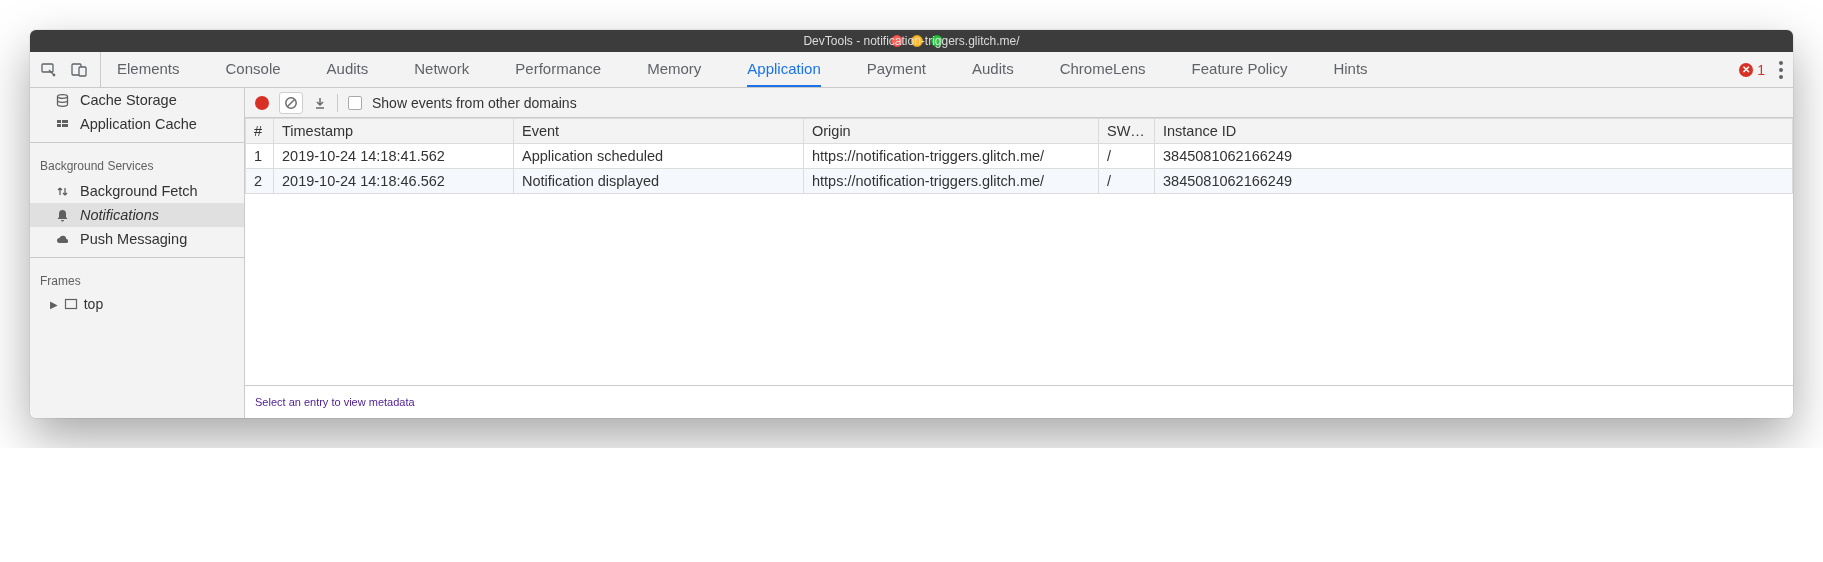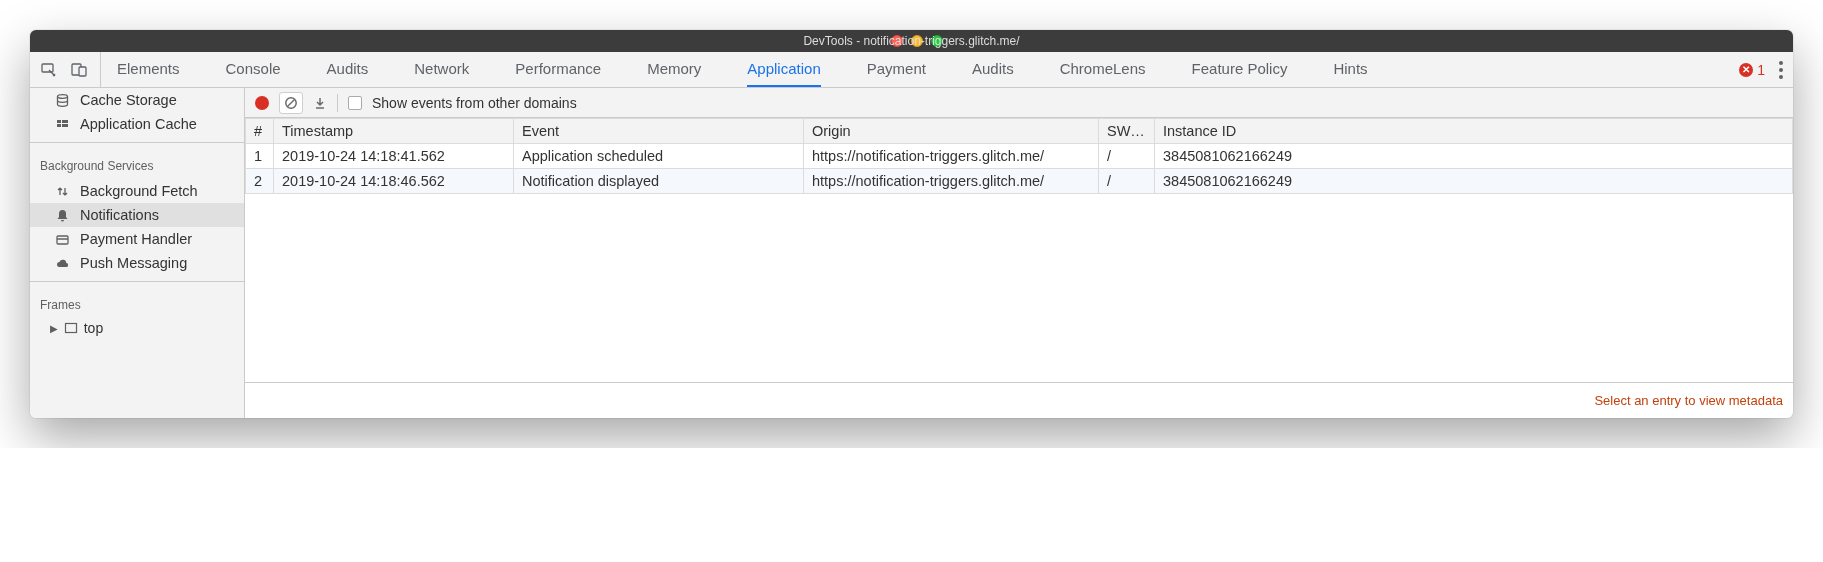--- a/index.html
+++ b/index.html
@@ -77,21 +77,21 @@
     overflow-y: auto;
     position: relative;
   }
   .sidebar::-webkit-scrollbar{width:10px;}
   .sidebar::-webkit-scrollbar-thumb{background:#bdbdbd;border-radius:5px;}
   .sb-section-title { padding: 10px 10px 6px; font-size: 12px; color: #606060;}
   .sb-item {
     display: flex; align-items: center; gap: 10px;
     padding: 4px 10px 4px 24px; font-size: 14.5px; color: #333; cursor: pointer;
   }
-  .sb-item.selected { background: var(--selected); }
+  .sb-item.selected { background: var(--selected); font-style: italic; }
   .sb-item .ic { width:16px; display:inline-flex; justify-content:center; color:#606060;}
   .sb-storage .sb-item{padding-left:24px;}
   .sb-divider{height:1px;background:var(--border);margin:6px 0;}
   .frames-sub{display:flex;align-items:center;gap:6px;padding:2px 10px 2px 20px;color:#333;font-size:14px;}
   .tri{font-size:10px;color:#606060;}
   
   .main { flex:1; display:flex; flex-direction:column; }
   .toolbar2 {
     height: 30px; background: var(--bg-toolbar); border-bottom:1px solid var(--border);
     display:flex; align-items:center; gap:10px; padding:0 10px;
@@ -107,21 +107,21 @@
   th,td{border:1px solid #dcdcdc;text-align:left;padding:4px 8px;font-size:14.5px;white-space:nowrap;overflow:hidden;text-overflow:ellipsis;}
   thead th{background:var(--bg-header);font-weight:400;color:#333;position:sticky;top:0;}
   col.num{width:28px;}
   col.ts{width:240px;}
   col.ev{width:290px;}
   col.or{width:295px;}
   col.sw{width:56px;}
   tbody tr:nth-child(even){background:var(--row-alt);}
   .footer-hint{
     border-top:1px solid var(--border);
-    text-align:right;padding:10px;color:#c2410c;font-size:13px;
+    text-align:left;padding:10px;color:#4c1d95;font-size:11px;
   }
   svg{display:block;}
 </style>
 </head>
 <body>
 
 <div class="window">
 
   <div class="titlebar">
     <div class="traffic">
@@ -210,29 +210,20 @@
             </span>
             <span>Background Fetch</span>
           </div>
           <div class="sb-item selected">
             <span class="ic">
               <svg width="15" height="15" viewBox="0 0 15 15" fill="#606060">
                 <path d="M7.5 2a3.5 3.5 0 00-3.5 3.5V9l-1.5 2h10L11 9V5.5A3.5 3.5 0 007.5 2zM6 12a1.5 1.5 0 003 0"></path>
               </svg>
             </span>
             <span>Notifications</span>
-          </div>
-          <div class="sb-item">
-            <span class="ic">
-              <svg width="15" height="15" viewBox="0 0 15 15" stroke="#606060" stroke-width="1.3" fill="none">
-                <rect x="2" y="4" width="11" height="8" rx="1"></rect>
-                <path d="M2 7h11"></path>
-              </svg>
-            </span>
-            <span>Payment Handler</span>
           </div>
           <div class="sb-item">
             <span class="ic">
               <svg width="15" height="15" viewBox="0 0 15 15" fill="#606060">
                 <path d="M11 11H4.5a2.5 2.5 0 010-5 3.5 3.5 0 016.8 1A2 2 0 0111 11z"></path>
               </svg>
             </span>
             <span>Push Messaging</span>
           </div>
         </div>

